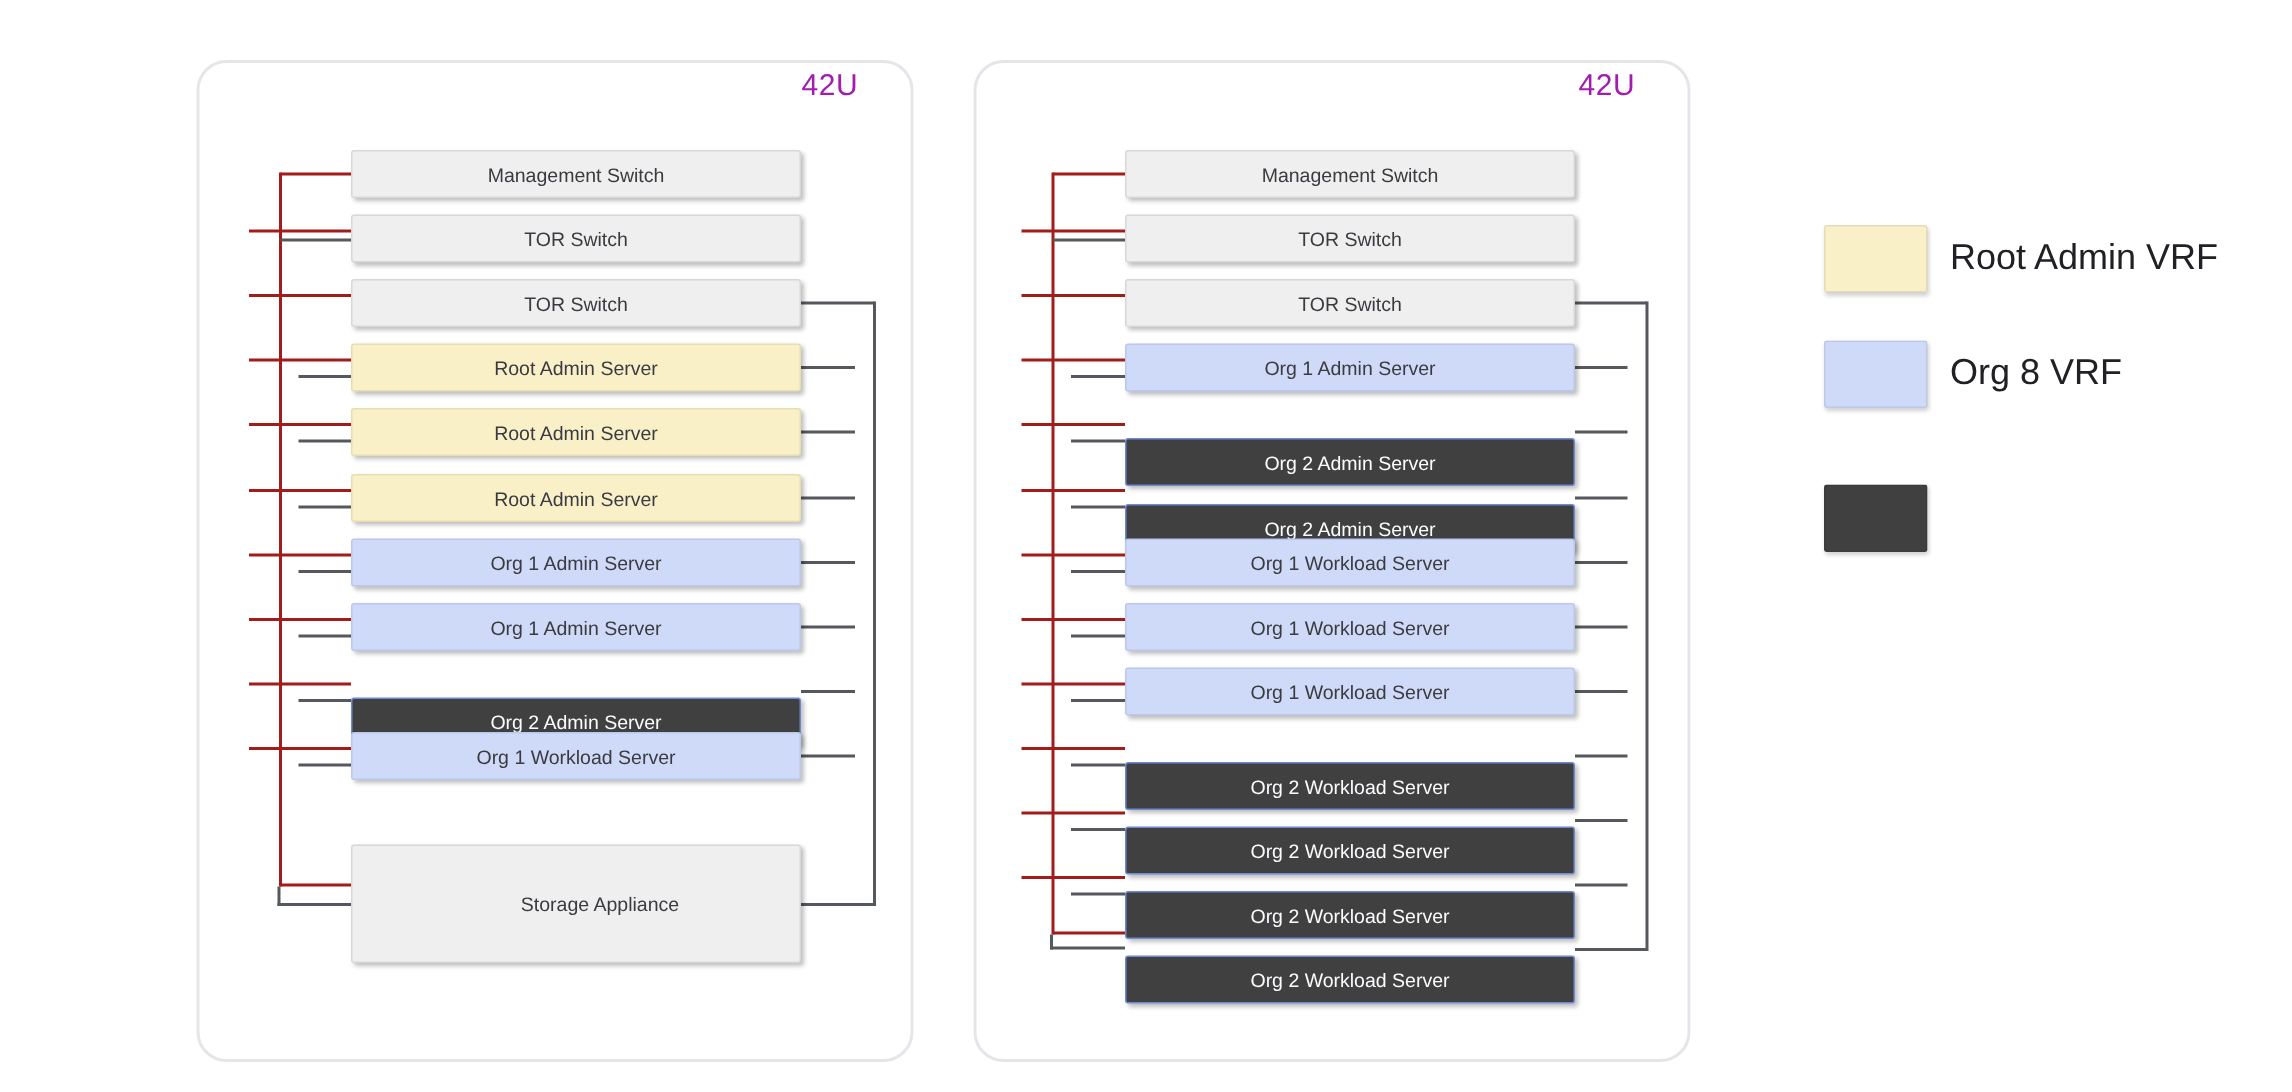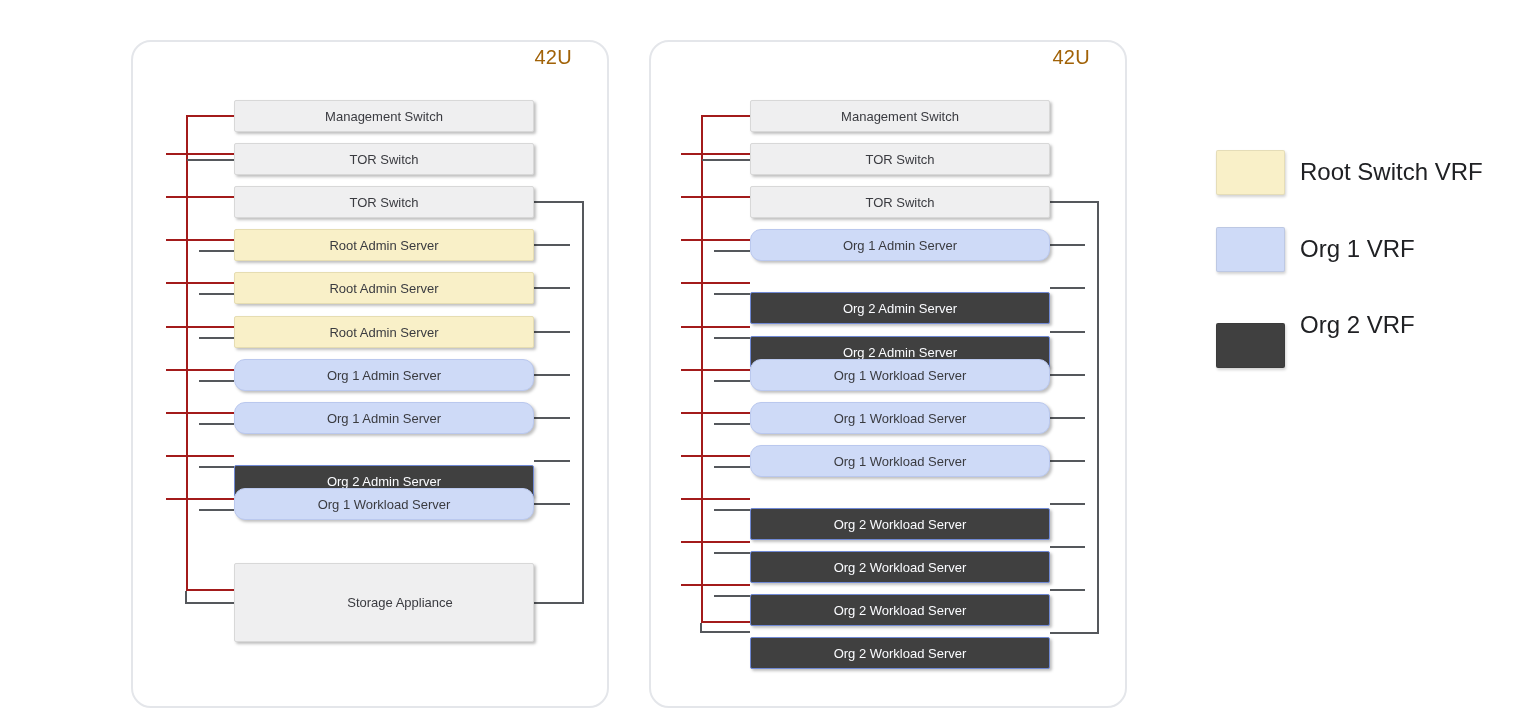--- a/index.html
+++ b/index.html
@@ -7,33 +7,33 @@
     position:relative;width:1528px;height:728px;background:#ffffff;overflow:hidden;
     font-family:"Liberation Sans",sans-serif;
   }
   
   .rack-frame{
     position:absolute;width:478px;height:668px;top:40px;
     background:#ffffff;border:2px solid #e4e6ea;border-radius:20px;box-sizing:border-box;
   }
   .rack-cap{
     position:absolute;top:46px;width:72px;text-align:right;
-    font-size:20px;color:#a16207;letter-spacing:.3px;
+    font-size:20px;color:#a21caf;letter-spacing:.3px;
   }
   
   .unit{
     position:absolute;width:300px;height:32px;z-index:3;box-sizing:border-box;
     display:flex;align-items:center;justify-content:center;
     font-size:13px;color:#3a3b40;border:1px solid #d8d8d8;border-radius:2px;
     box-shadow:2px 2px 3px rgba(0,0,0,0.25);
   }
   .unit.tall{height:79px;padding-left:32px;}
   [data-vrf="none"]{background:#efeff0;border-color:#d8d8d8;}
   [data-vrf="root"]{background:#f9f0c8;border-color:#e6ddb2;}
-  [data-vrf="org1"]{background:#cedaf7;border-color:#bac8ee;border-radius:11px;}
+  [data-vrf="org1"]{background:#cedaf7;border-color:#bac8ee;}
   [data-vrf="org2"]{background:#404040;border-color:#7089d4;color:#fbfcff;margin-top:20px;}
   
   .ln{position:absolute;z-index:1;}
   .red{background:#a31b1b;}
   .gry{background:#55585c;}
   .h{height:2px;}
   .v{width:2px;}
   
   .lg-swatch{
     position:absolute;left:1216px;width:67px;height:43px;z-index:3;
@@ -151,19 +151,18 @@
   <div class="unit" style="left:750px;top:316px;" data-vrf="org2">Org 2 Admin Server</div>
   <div class="unit" style="left:750px;top:359px;" data-vrf="org1">Org 1 Workload Server</div>
   <div class="unit" style="left:750px;top:402px;" data-vrf="org1">Org 1 Workload Server</div>
   <div class="unit" style="left:750px;top:445px;" data-vrf="org1">Org 1 Workload Server</div>
   <div class="unit" style="left:750px;top:488px;" data-vrf="org2">Org 2 Workload Server</div>
   <div class="unit" style="left:750px;top:531px;" data-vrf="org2">Org 2 Workload Server</div>
   <div class="unit" style="left:750px;top:574px;" data-vrf="org2">Org 2 Workload Server</div>
   <div class="unit" style="left:750px;top:617px;" data-vrf="org2">Org 2 Workload Server</div>
 
   <div class="lg-swatch" style="top:150px;" data-vrf="root"></div>
-  <div class="lg-label" style="top:150px;">Root Switch VRF</div>
+  <div class="lg-label" style="top:150px;">Root Admin VRF</div>
   <div class="lg-swatch" style="top:227px;" data-vrf="org1"></div>
-  <div class="lg-label" style="top:227px;">Org 1 VRF</div>
+  <div class="lg-label" style="top:227px;">Org 8 VRF</div>
   <div class="lg-swatch" style="top:303px;" data-vrf="org2"></div>
-  <div class="lg-label" style="top:303px;">Org 2 VRF</div>
 
 </div>
 
 </body></html>

